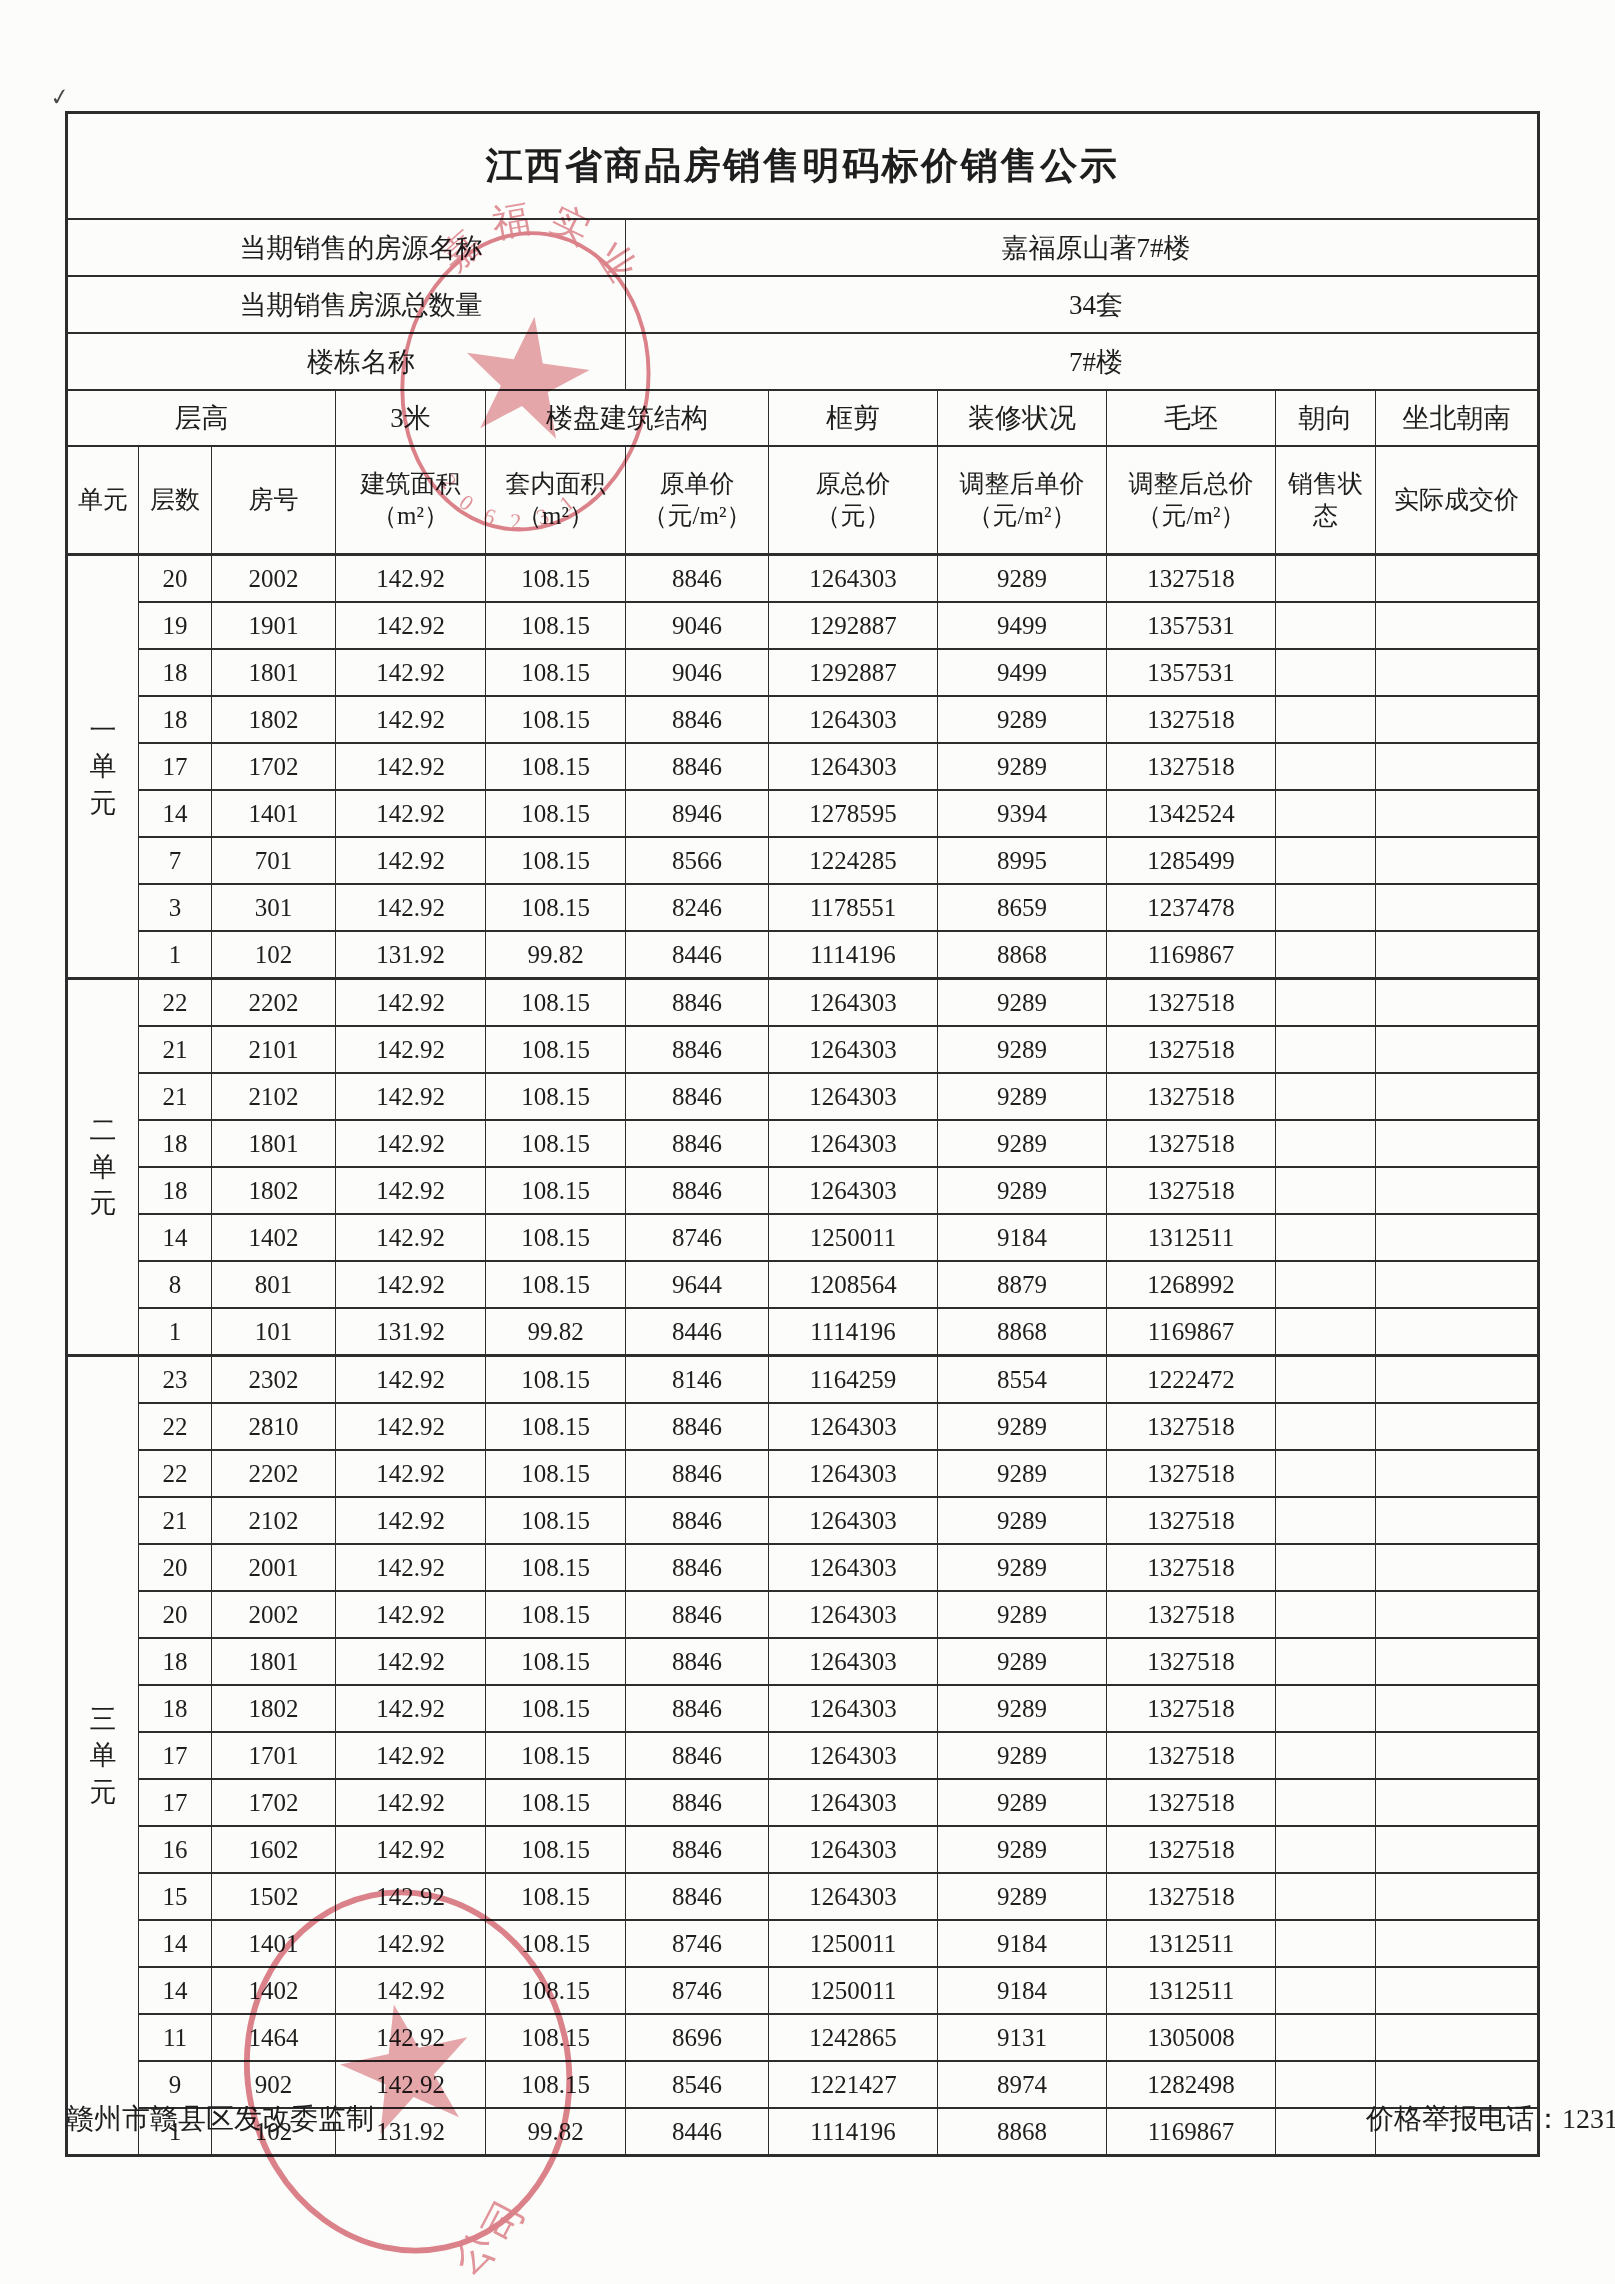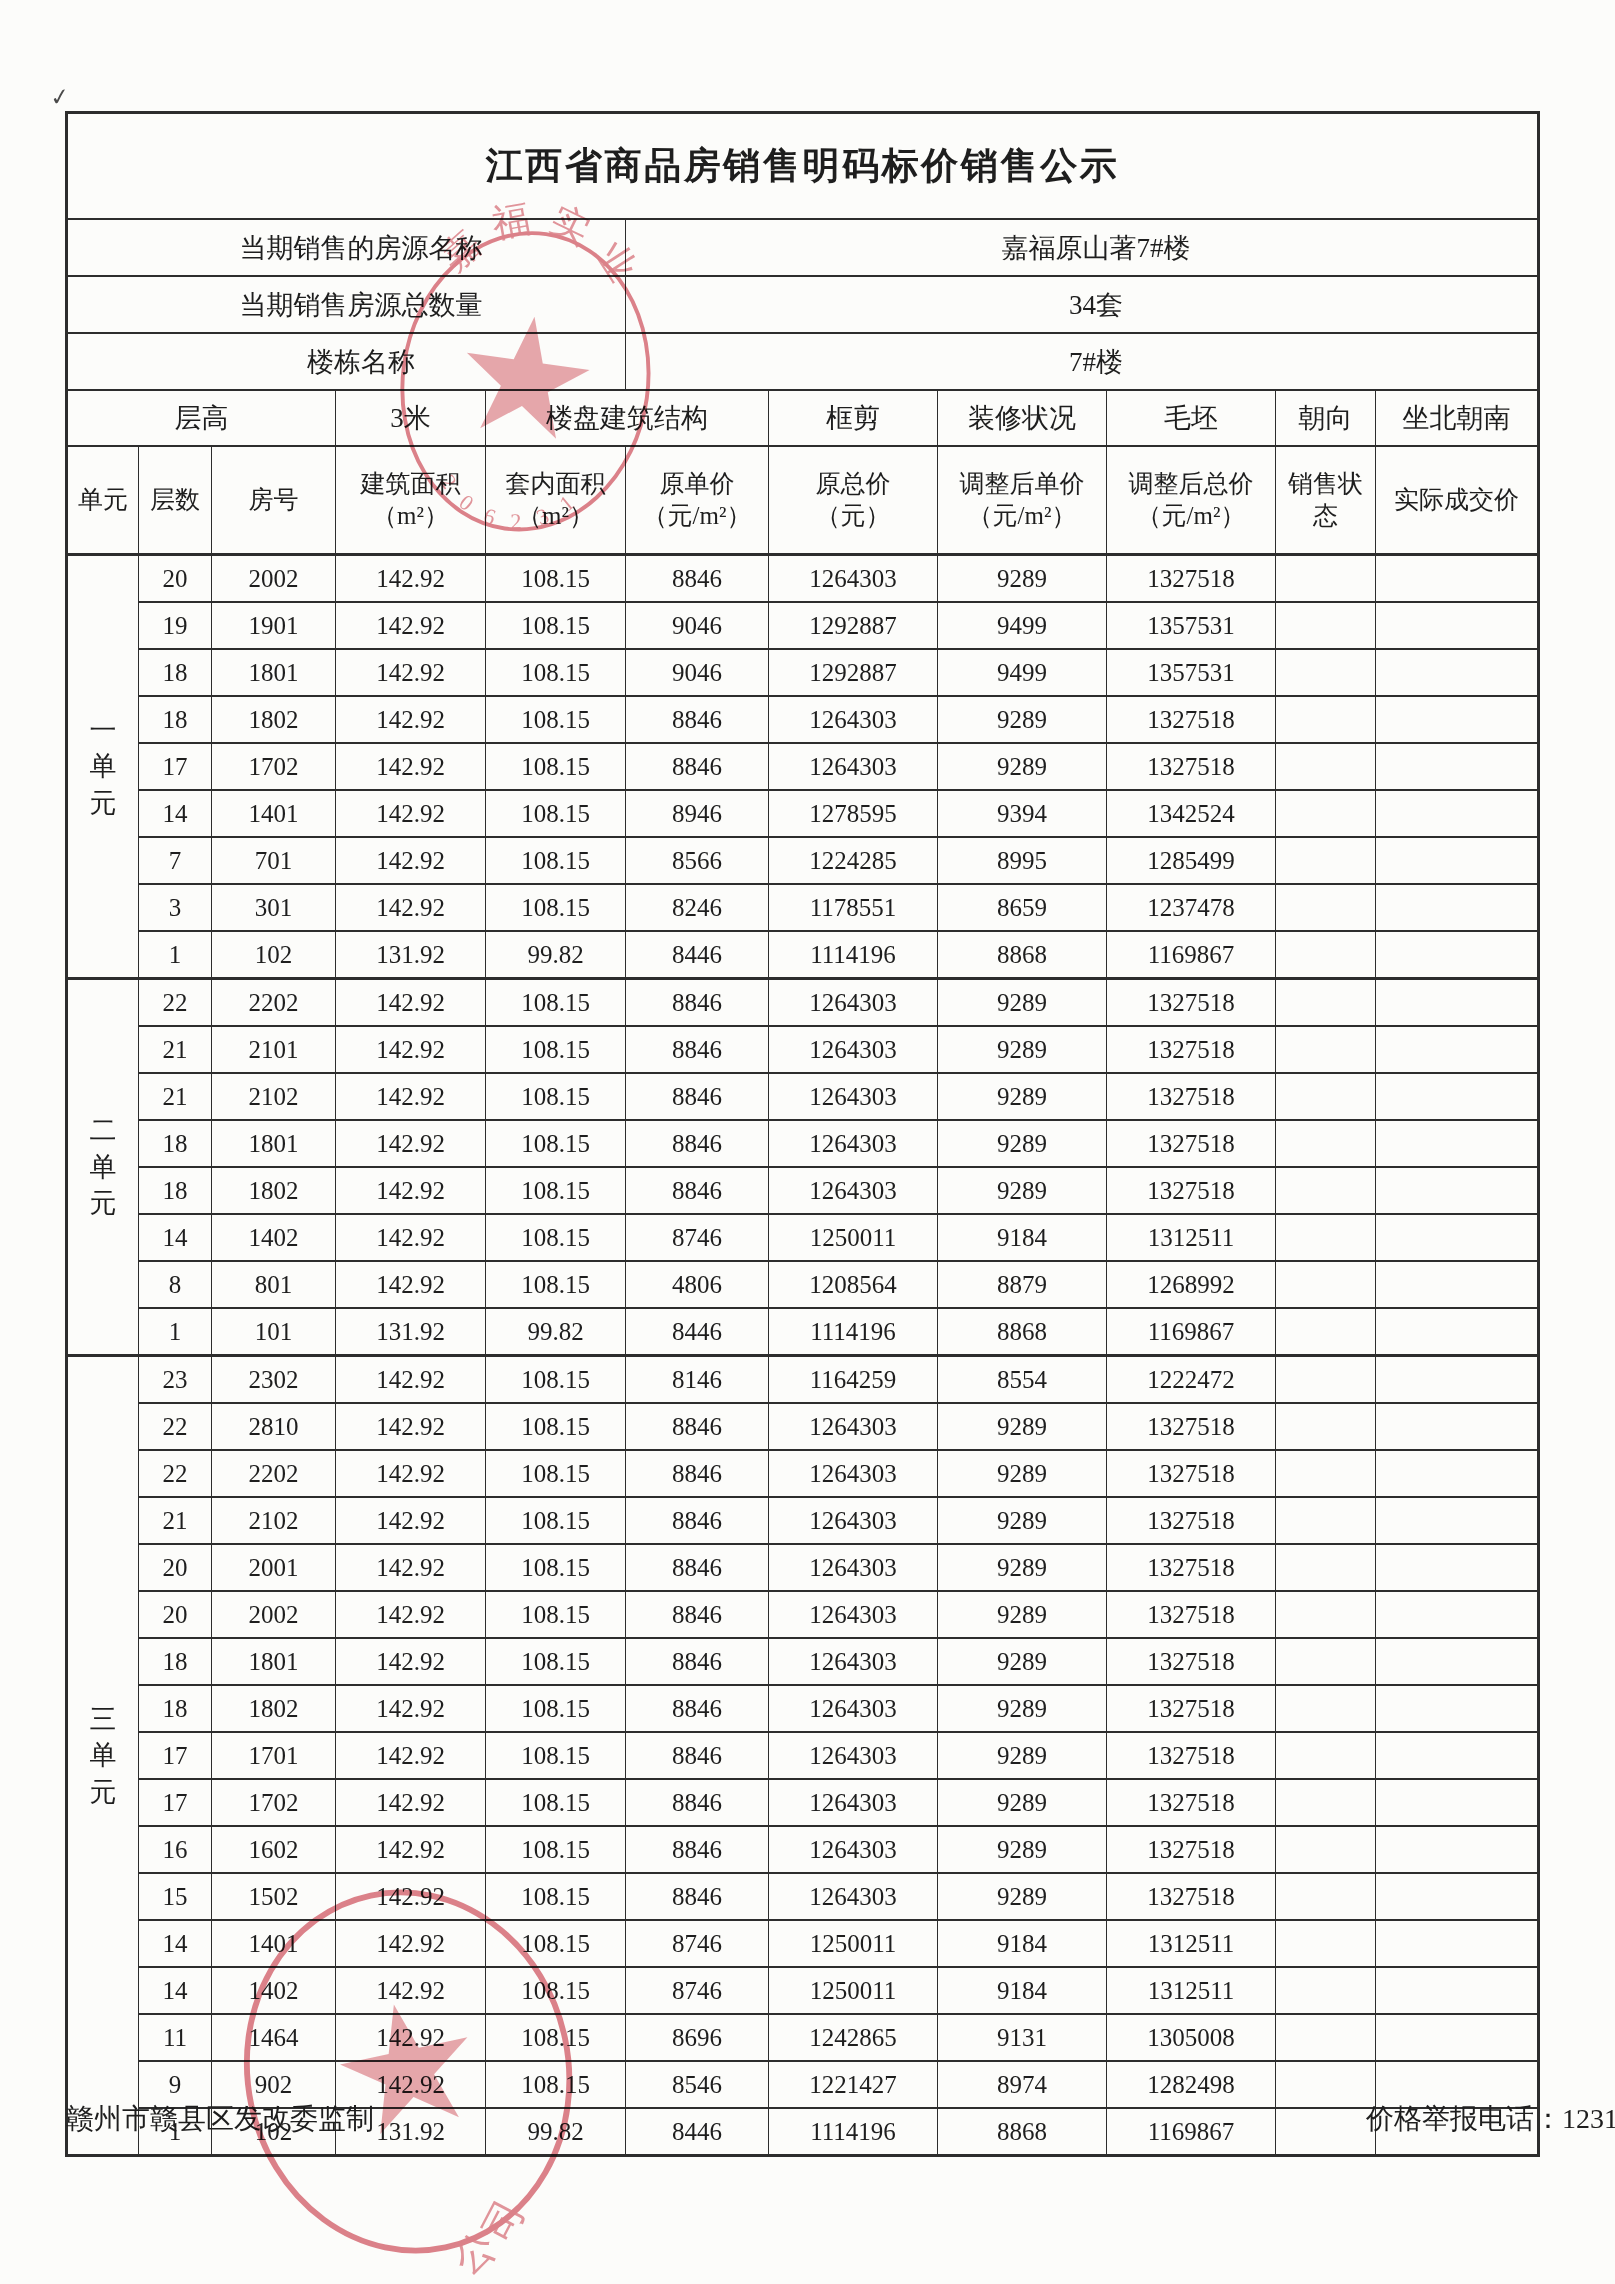--- a/index.html
+++ b/index.html
@@ -328,21 +328,21 @@
           <td>9184</td>
           <td>1312511</td>
           <td></td>
           <td></td>
         </tr>
         <tr>
           <td>8</td>
           <td>801</td>
           <td>142.92</td>
           <td>108.15</td>
-          <td>4806</td>
+          <td>9644</td>
           <td>1208564</td>
           <td>8879</td>
           <td>1268992</td>
           <td></td>
           <td></td>
         </tr>
         <tr>
           <td>1</td>
           <td>101</td>
           <td>131.92</td>

